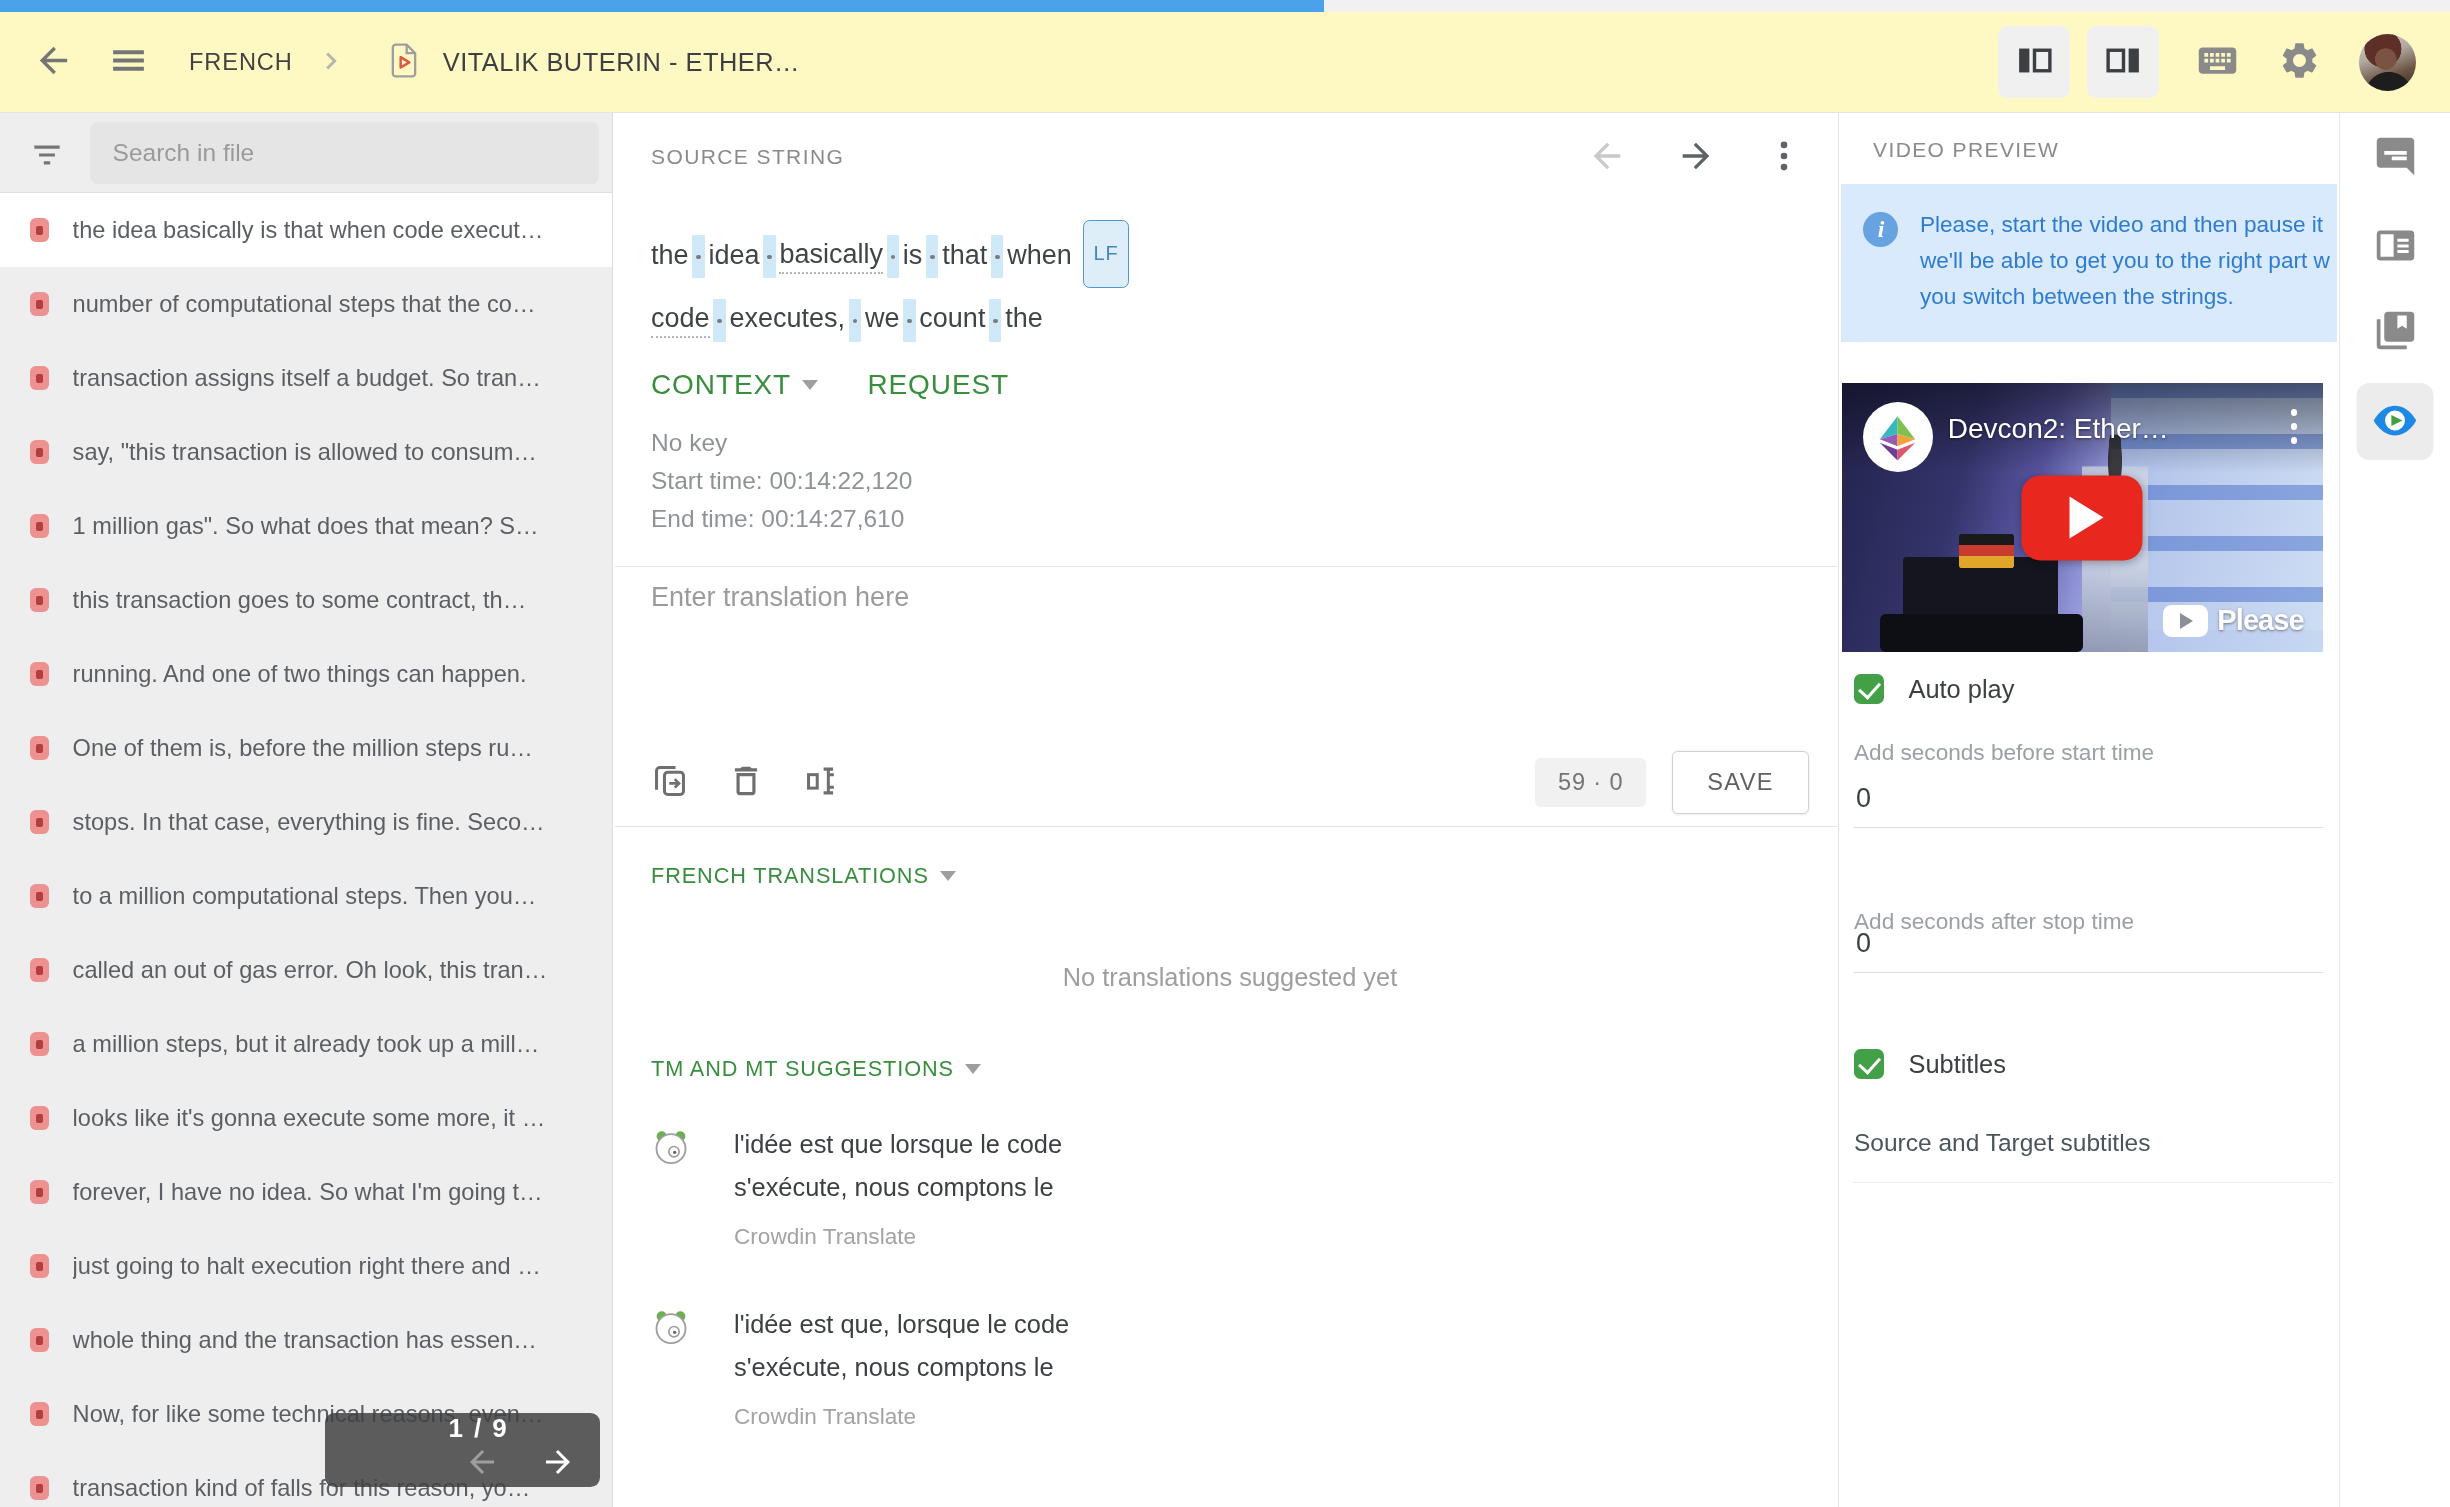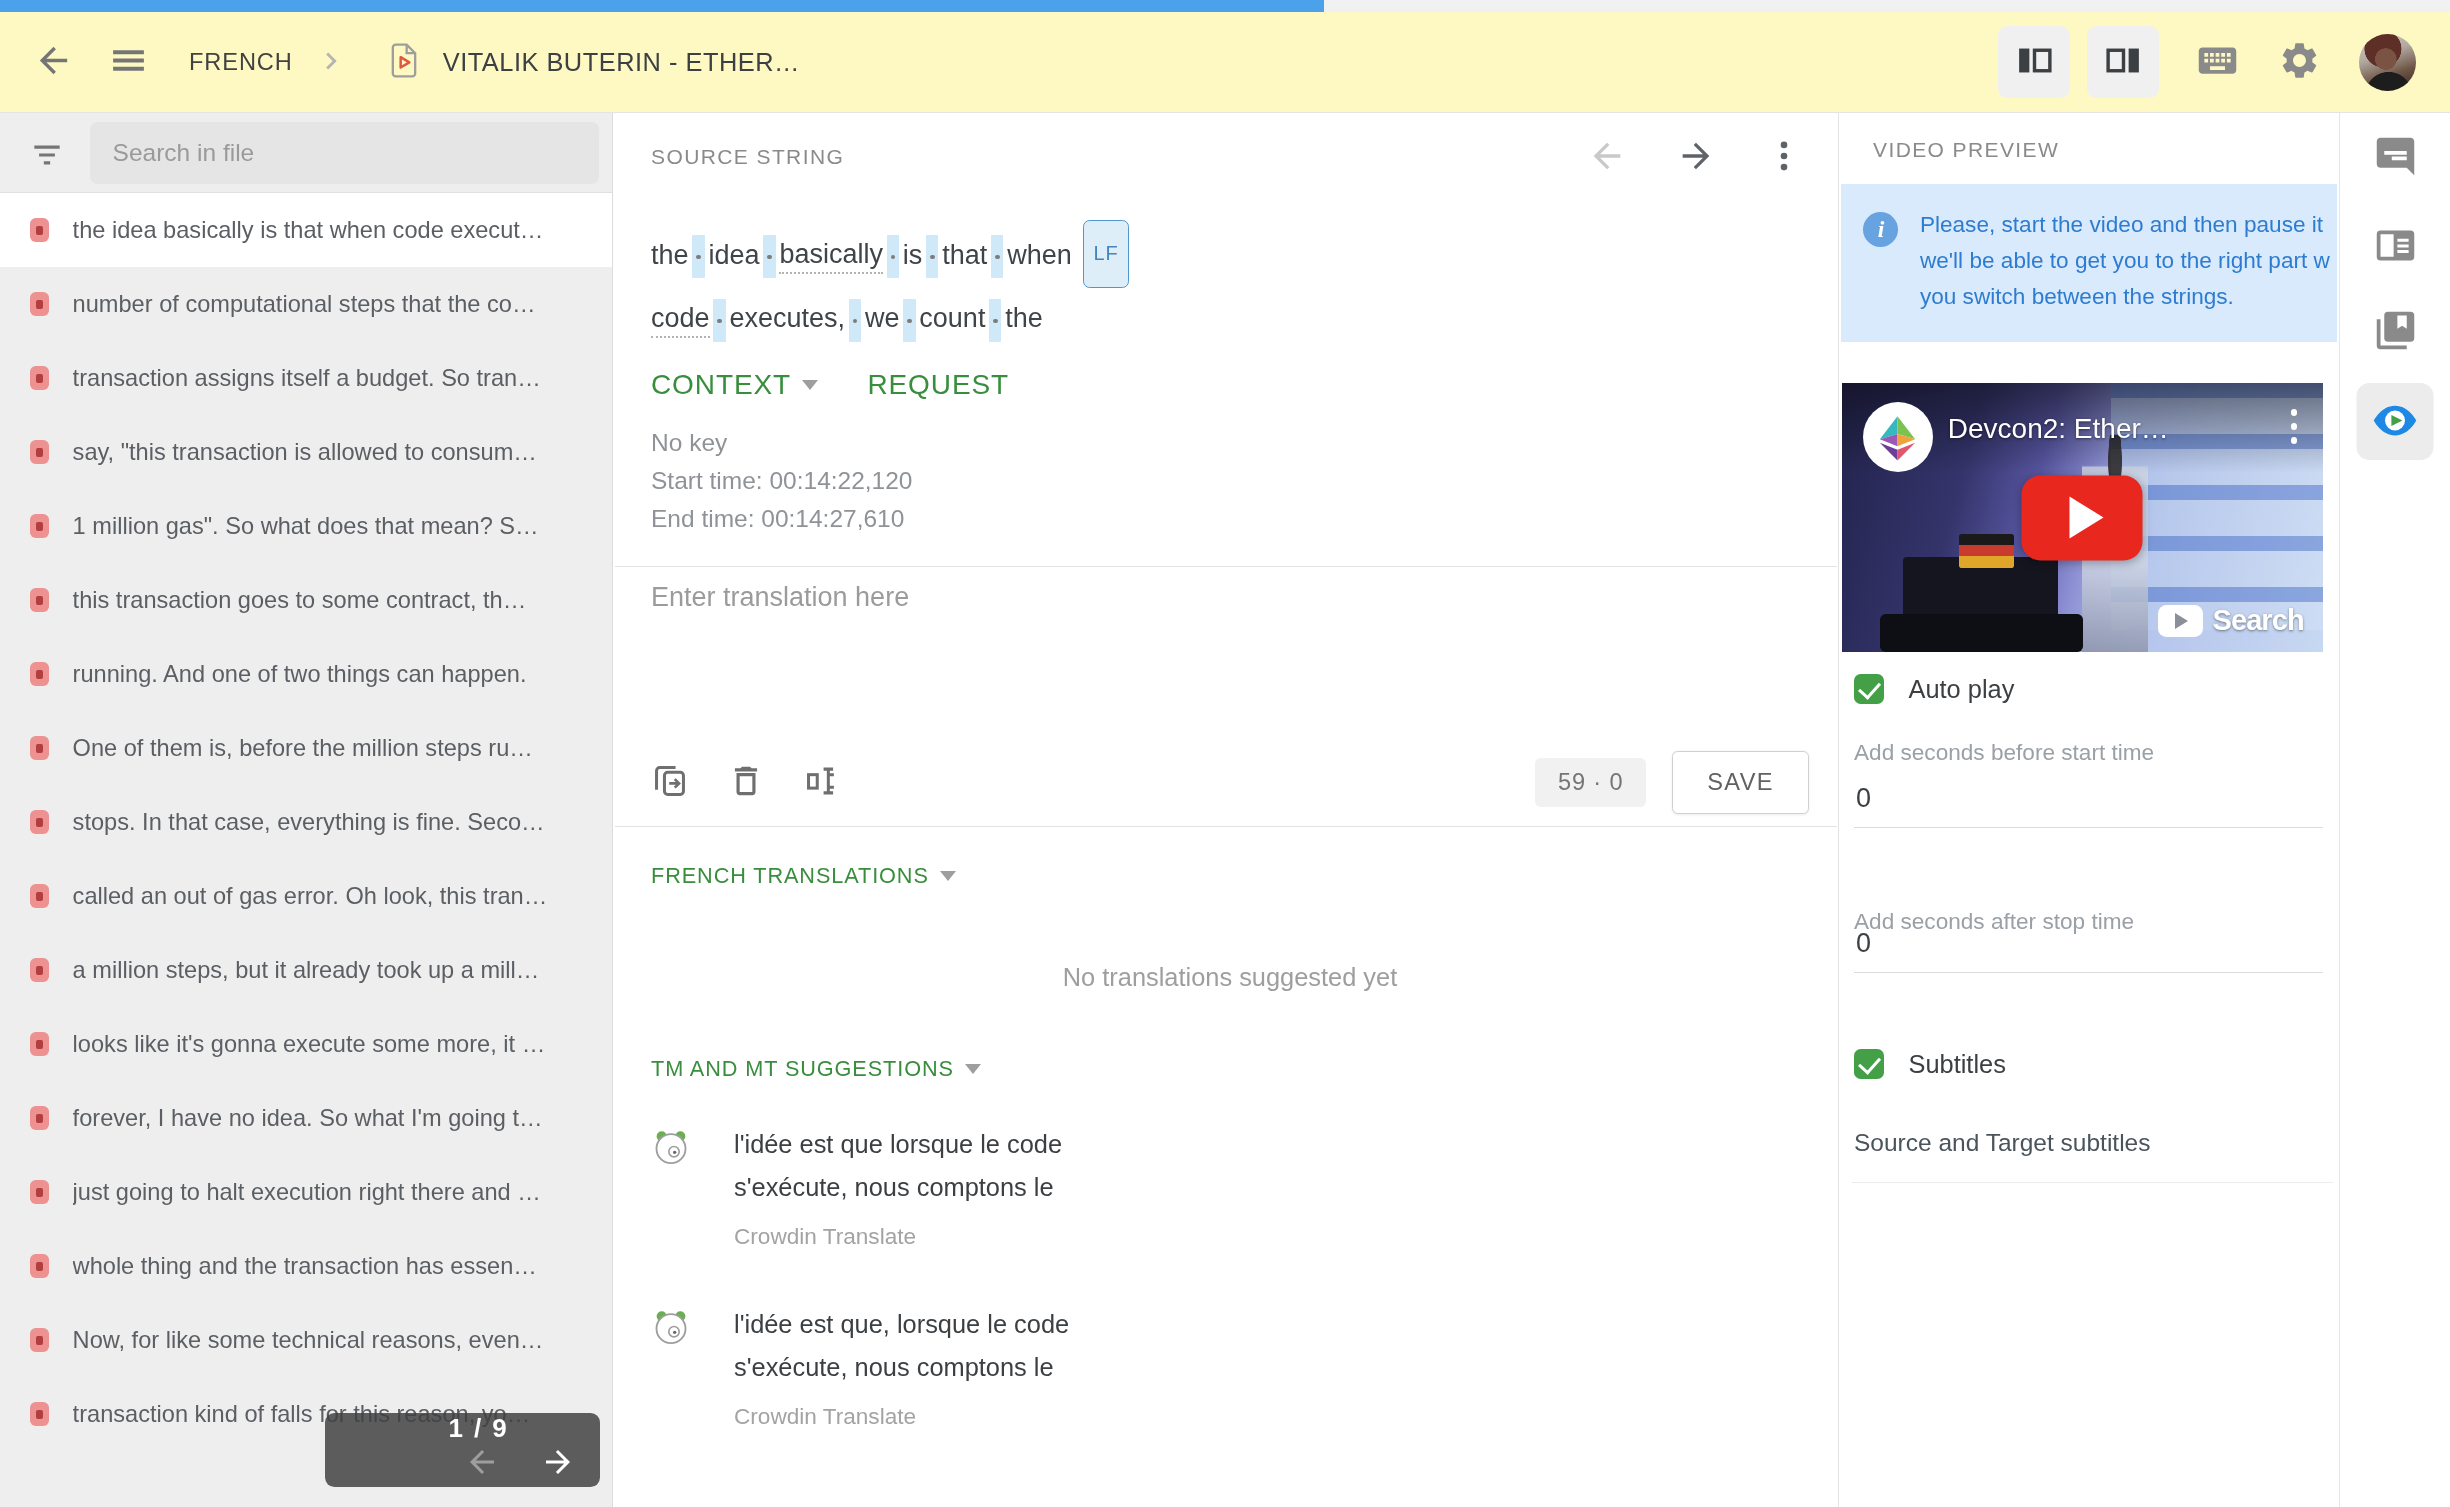--- a/index.html
+++ b/index.html
@@ -283,20 +283,24 @@
       <div class="string-row">
         <span class="badge"></span>
         <span class="string-text">One of them is, before the million steps ru…</span>
       </div>
       <div class="string-row">
         <span class="badge"></span>
         <span class="string-text">stops. In that case, everything is fine. Seco…</span>
       </div>
       <div class="string-row">
         <span class="badge"></span>
+        <span class="string-text">to a million computational steps. Then you…</span>
+      </div>
+      <div class="string-row">
+        <span class="badge"></span>
         <span class="string-text">called an out of gas error. Oh look, this tran…</span>
       </div>
       <div class="string-row">
         <span class="badge"></span>
         <span class="string-text">a million steps, but it already took up a mill…</span>
       </div>
       <div class="string-row">
         <span class="badge"></span>
         <span class="string-text">looks like it's gonna execute some more, it …</span>
       </div>
@@ -502,21 +506,21 @@
     </div>
     <span class="thumb-title">Devcon2: Ether…</span>
     <span class="thumb-dots">
         <i></i>
         <i></i>
         <i></i>
       </span>
     <div class="yt-play"></div>
     <div class="yt-brand">
       <span class="yt-badge"></span>
-      <span class="yt-word">Search</span>
+      <span class="yt-word">Please</span>
     </div>
   </div>
 
   <div class="check-row row-autoplay">
     <span class="cb"></span>
     <span class="check-label">Auto play</span>
   </div>
 
   <div class="sec-label lbl-before">Add seconds before start time</div>
   <input class="sec-input inp-before" value="0" style="">

